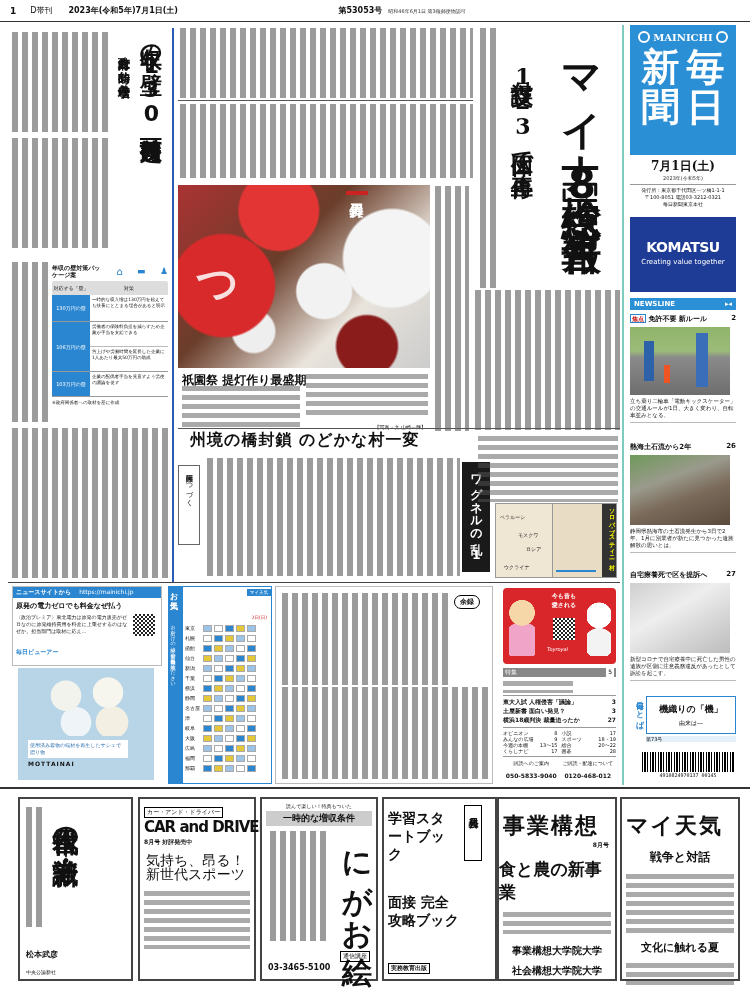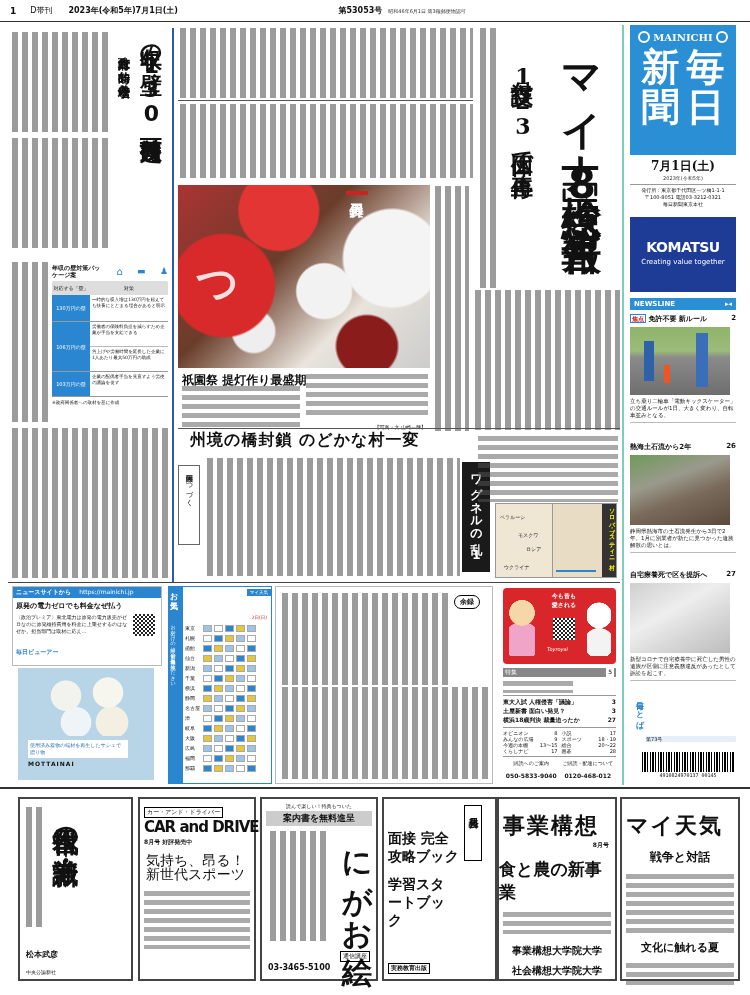--- a/index.html
+++ b/index.html
@@ -173,20 +173,24 @@
 <div class="abs" style="left:630px;top:570px;width:106px">
   <div class="nl-item">
       <span>自宅療養死で区を提訴へ</span>
       <span>27</span>
     </div>
   <div style="width:100px;height:70px;margin-top:3px;background:linear-gradient(150deg,#cfcfcf 0%,#eee 40%,#d4d4d4 70%,#bdbdbd 100%)"></div>
   <div style="font-size:5.5px;line-height:7px;margin-top:3px;border-bottom:1px solid #bbb;padding-bottom:3px">新型コロナで自宅療養中に死亡した男性の遺族が区側に注意義務違反があったとして訴訟を起こす。</div>
 </div>
 <div class="abs" style="left:630px;top:696px;width:106px;height:52px">
   <div class="abs vt" style="left:0;top:0;width:14px;height:50px;color:#2a86d0;font-weight:bold;font-size:8px">毎日ことば</div>
+  <div class="abs" style="left:16px;top:0;width:90px;height:38px;border:1px solid #2a86d0;text-align:center">
+    <div style="font-size:9px;font-weight:bold;margin-top:6px">機織りの「機」</div>
+    <div style="font-size:6px;margin-top:3px">由来は―</div>
+  </div>
   <div class="abs" style="left:16px;top:40px;width:90px;font-size:5px;background:#e5f0fa">第73号</div>
 </div>
 <div class="abs" style="left:642px;top:752px;width:92px;height:28px">
   <div style="height:20px;background:repeating-linear-gradient(90deg,#000 0 1px,#fff 1px 2px,#000 2px 4px,#fff 4px 5px,#000 5px 6px,#fff 6px 8px)"></div>
   <div style="font-size:5px;text-align:center;font-family:'DejaVu Sans Mono',monospace">4910824970137 00145</div>
 </div>
 
 <div class="abs" style="left:8px;top:582px;width:612px;height:1px;background:#444"></div>
 <div class="abs" style="left:12px;top:586px;width:150px;height:80px;border:1px solid #bbb">
   <div style="background:#2a86d0;color:#fff;font-size:6px;padding:1px 3px;display:flex;gap:8px">
@@ -423,29 +427,29 @@
 </div>
 <div class="abs ad-box" style="left:138px;top:797px;width:118px;height:184px">
   <div style="font-size:6px;margin:8px 4px 0;border:1px solid #000;display:inline-block;padding:0 2px">カー・アンド・ドライバー</div>
   <div style="font-size:15px;font-weight:900;padding:0 4px;letter-spacing:-1px;white-space:nowrap">CAR and DRIVER</div>
   <div style="font-size:6px;padding:2px 4px;font-weight:bold">8月号 好評発売中</div>
   <div style="font-size:14px;font-weight:normal;padding:4px 6px;line-height:14px">気持ち、昂る！新世代スポーツ</div>
   <div class="row-lines" style="margin:4px;height:60px"></div>
 </div>
 <div class="abs ad-box" style="left:260px;top:797px;width:118px;height:184px">
   <div style="font-size:5px;text-align:center;margin-top:4px">読んで楽しい！特典もついた</div>
-  <div style="font-size:9px;font-weight:bold;text-align:center;background:#ccc;margin:2px 4px;padding:1px 0">案内書を無料進呈</div>
+  <div style="font-size:9px;font-weight:bold;text-align:center;background:#ccc;margin:2px 4px;padding:1px 0">一時的な増収条件</div>
   <div class="abs vt" style="left:74px;top:32px;font-size:30px;font-weight:bold;height:120px">にがお絵</div>
   <div class="abs col-lines" style="left:6px;top:32px;width:62px;height:110px"></div>
   <div class="abs" style="left:78px;top:152px;font-size:6px;border:1px solid #000;padding:0 2px">通信講座</div>
   <div class="abs" style="left:6px;top:164px;font-size:8px;font-weight:bold">03-3465-5100</div>
 </div>
 <div class="abs ad-box" style="left:382px;top:797px;width:115px;height:184px">
+  <div style="font-size:14px;font-weight:bold;width:72px;padding:10px 4px 0;line-height:18px;font-family:'DejaVu Serif',serif">学習スタートブック</div>
   <div style="font-size:14px;font-weight:bold;width:80px;padding:30px 4px 0;line-height:18px;font-family:'DejaVu Serif',serif">面接 完全攻略ブック</div>
-  <div style="font-size:14px;font-weight:bold;width:72px;padding:10px 4px 0;line-height:18px;font-family:'DejaVu Serif',serif">学習スタートブック</div>
   <div class="abs vt" style="left:80px;top:6px;width:18px;height:56px;border:1px solid #000;font-weight:bold;font-size:10px;display:flex;align-items:center;padding:4px 0">公務員</div>
   <div class="abs" style="left:4px;top:164px;font-size:6px;font-weight:bold;border:1px solid #000;padding:0 2px">実務教育出版</div>
 </div>
 <div class="abs ad-box" style="left:497px;top:797px;width:120px;height:184px">
   <div style="font-size:22px;font-weight:bold;padding:12px 4px 0;letter-spacing:2px">事業構想</div>
   <div style="font-size:6px;text-align:right;padding-right:6px;font-weight:bold">8月号</div>
   <div style="font-size:17px;font-weight:bold;text-align:left;margin-top:8px;font-family:'DejaVu Serif',serif">食と農の新事業</div>
   <div class="row-lines" style="margin:6px 4px;height:24px"></div>
   <div style="font-size:10px;font-weight:bold;text-align:center;margin-top:10px">事業構想大学院大学</div>
   <div style="font-size:10px;font-weight:bold;text-align:center;margin-top:6px">社会構想大学院大学</div>

